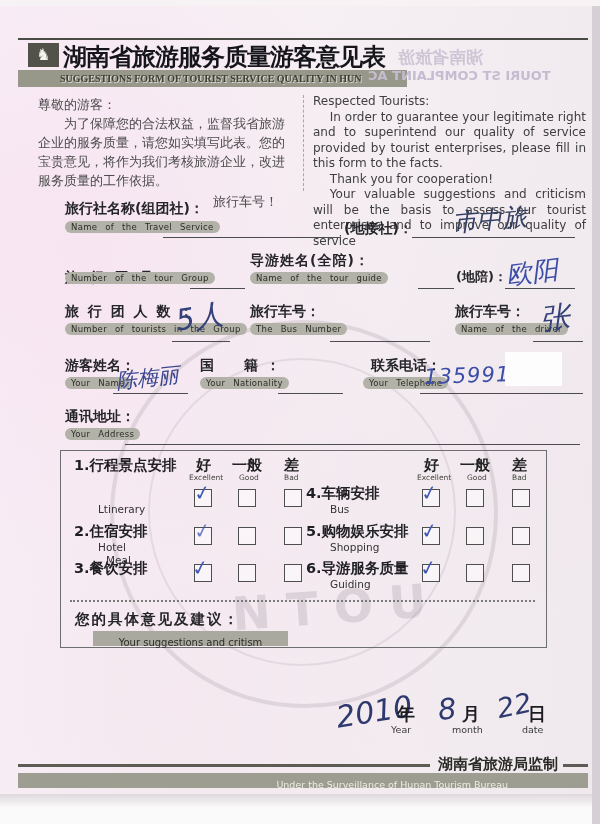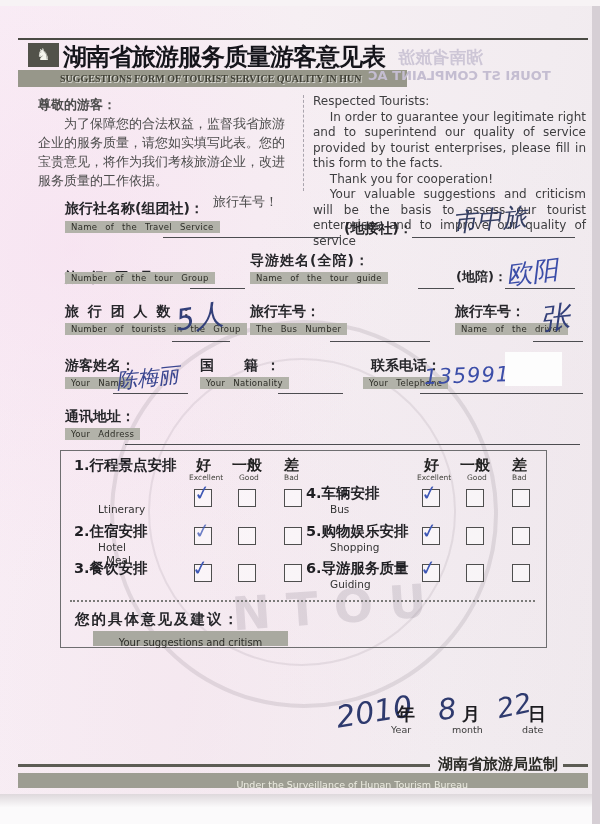--- a/index.html
+++ b/index.html
@@ -6,21 +6,21 @@
   body{width:600px;height:824px;overflow:hidden;font-family:"DejaVu Sans","Liberation Sans",sans-serif;}
   .sheet{position:relative;width:600px;height:824px;
     background:
       radial-gradient(ellipse at 12% 30%, rgba(246,214,236,.40), transparent 42%),
       radial-gradient(ellipse at 30% 85%, rgba(243,219,234,.35), transparent 45%),
       radial-gradient(ellipse at 85% 55%, rgba(238,224,234,.25), transparent 50%),
       linear-gradient(100deg,#f9eef6 0%,#f6eff3 40%,#f2ecf0 75%,#efe9ed 100%);}
   .abs{position:absolute;}
   .cn-label{font-weight:bold;color:#26262a;font-size:14px;white-space:nowrap;}
   .band{display:inline-block;background:#b2b2a9;color:#2d2d27;font-size:8.5px;
-    padding:1px 6px;word-spacing:5px;white-space:nowrap;letter-spacing:.3px;}
+    padding:1px 6px;word-spacing:5px;white-space:nowrap;letter-spacing:.3px;border-radius:6px;}
   .uline{border-bottom:1.6px solid #4c4c50;height:1px;}
   .hw{font-style:italic;color:#3b4da8;white-space:nowrap;font-family:"DejaVu Sans",sans-serif;}
   .cb{position:absolute;width:16px;height:16px;border:1.7px solid #4e4e4e;background:rgba(255,255,255,.5);}
   .ck{position:absolute;color:#3d57b5;font-size:20px;font-weight:bold;transform:rotate(-10deg);line-height:1;}
   .col-cn{font-weight:bold;font-size:15px;color:#222;}
   .col-en{font-size:7.5px;color:#44443e;}
   .item-cn{font-weight:bold;font-size:14.5px;color:#1f1f23;white-space:nowrap;}
   .item-en{font-size:10.5px;color:#333;}
   .mirror{transform:scaleX(-1);white-space:nowrap;}
   .wm{border-radius:50%;pointer-events:none;}
@@ -40,21 +40,21 @@
   </div>
   <div class="abs" style="left:63px;top:41px;font-size:24px;font-weight:bold;color:#15151b;letter-spacing:-1px;white-space:nowrap;">湖南省旅游服务质量游客意见表</div>
   <div class="abs" style="left:18px;top:70px;width:389px;height:17px;background:#97978a;">
     <span style="display:block;font-family:'Liberation Serif',serif;font-weight:bold;font-size:10px;color:#3f3f35;
                  text-shadow:1px 1px 0 rgba(255,255,255,.65);padding-left:42px;line-height:17px;white-space:nowrap;">SUGGESTIONS FORM OF TOURIST SERVICE QUALITY IN HUN</span>
   </div>
   <div class="abs mirror" style="left:398px;top:46px;font-size:17px;font-weight:bold;color:#cdc6d6;">湖南省旅游</div>
   <div class="abs mirror" style="left:368px;top:68px;font-size:13px;font-weight:bold;color:#c4bdd1;">TOURI ST COMPLAINT AC</div>
 
   <div class="abs" style="left:38px;top:95px;width:258px;font-size:13px;line-height:19px;color:#4b4b4b;">
-    <div style="font-weight:bold;">尊敬的游客：</div>
+    <div style="font-weight:normal;">尊敬的游客：</div>
     <div style="text-indent:2em;">为了保障您的合法权益，监督我省旅游企业的服务质量，请您如实填写此表。您的宝贵意见，将作为我们考核旅游企业，改进服务质量的工作依据。</div>
     <div style="text-align:right;padding-right:18px;margin-top:2px;">旅行车号！</div>
   </div>
   <div class="abs" style="left:303px;top:95px;height:96px;border-left:1.5px dashed #a9a4ad;"></div>
 
   <div class="abs" style="left:313px;top:94px;width:273px;font-size:12px;line-height:15.5px;color:#3e3e40;text-align:justify;">
     <div>Respected Tourists:</div>
     <div style="text-indent:1.4em;">In order to guarantee your legitimate right and to superintend our quality of service provided by tourist enterprises, please fill in this form to the facts.</div>
     <div style="text-indent:1.4em;">Thank you for cooperation!</div>
     <div style="text-indent:1.4em;">Your valuable suggestions and criticism will be the basis to assess our tourist enterprises and to improve our quality of service</div>
@@ -177,19 +177,19 @@
   <div class="abs" style="left:462px;top:702px;font-size:18px;font-weight:bold;color:#1c1c20;">月</div>
   <div class="abs" style="left:452px;top:724px;font-size:9.5px;color:#3c3c3c;">month</div>
   <div class="abs hw" style="left:497px;top:690px;font-size:27px;transform:rotate(-12deg);color:#2e3a6e;">22</div>
   <div class="abs" style="left:528px;top:702px;font-size:18px;font-weight:bold;color:#1c1c20;">日</div>
   <div class="abs" style="left:522px;top:724px;font-size:9.5px;color:#3c3c3c;">date</div>
 
   <div class="abs" style="left:18px;top:764px;width:412px;height:2.5px;background:#5c5c54;"></div>
   <div class="abs" style="left:438px;top:755px;font-size:15px;font-weight:bold;color:#2a2a26;white-space:nowrap;">湖南省旅游局监制</div>
   <div class="abs" style="left:563px;top:764px;width:25px;height:2.5px;background:#5c5c54;"></div>
   <div class="abs" style="left:18px;top:773px;width:570px;height:15px;background:#9d9d92;text-align:right;">
-    <span style="font-size:9.5px;color:#ecece1;line-height:15px;padding-right:120px;">Under the Surveillance of Hunan Tourism Bureau</span>
+    <span style="font-size:9.5px;color:#ecece1;line-height:15px;padding-right:80px;">Under the Surveillance of Hunan Tourism Bureau</span>
   </div>
 
   <div class="abs" style="left:0;top:794px;width:600px;height:30px;background:linear-gradient(#ded8dc,#fbfafb 45%);"></div>
   <div class="abs" style="left:592px;top:0;width:8px;height:824px;background:#d6cfd5;"></div>
   <div class="abs" style="left:0;top:0;width:600px;height:6px;background:#f7f3f5;"></div>
 </div>
 
 </body></html>

